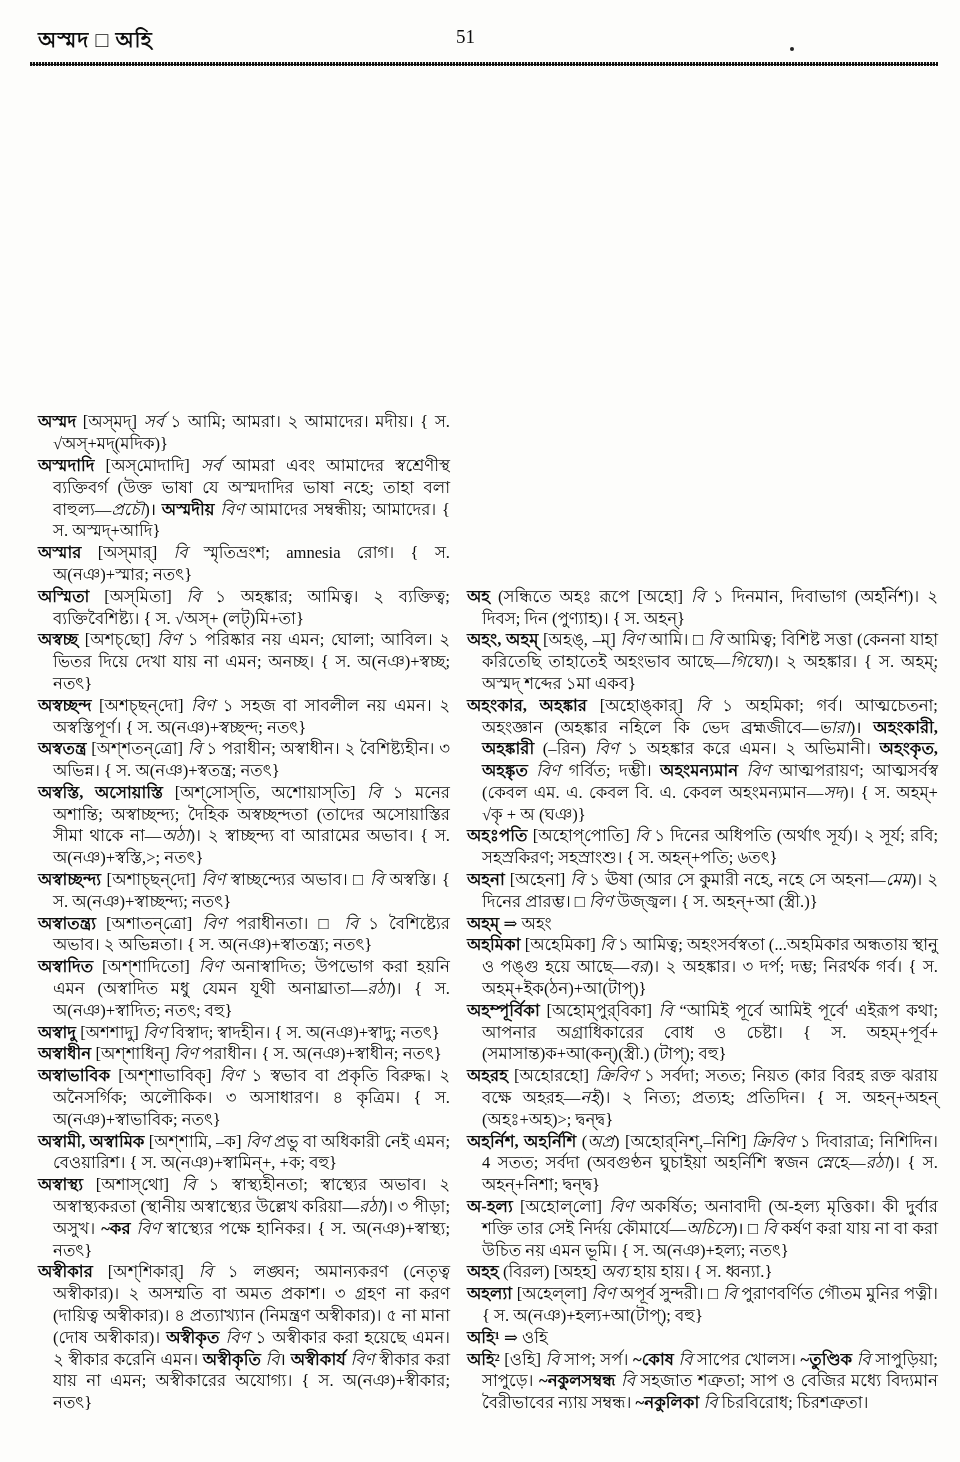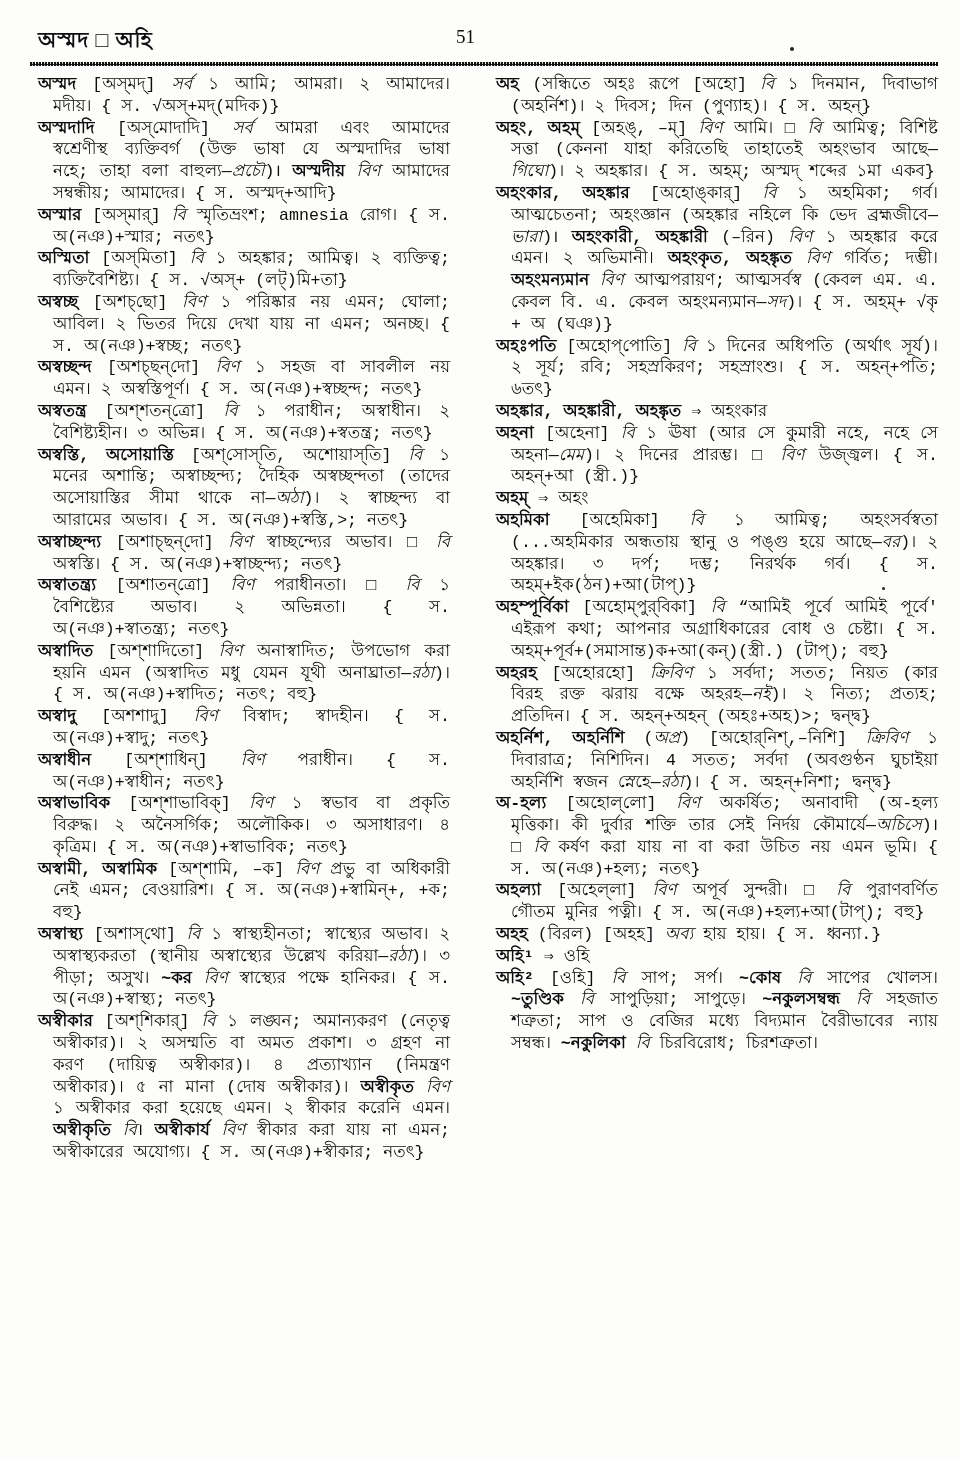--- a/index.html
+++ b/index.html
@@ -51,30 +51,29 @@
     background-position: 0 0, 0 2px;
     background-repeat: repeat-x, no-repeat;
   }
   .columns {
     position: absolute;
     top: 74px;
     left: 38px;
     right: 22px;
     bottom: 48px;
     display: flex;
-    align-items: flex-start;
-    font-family: Liberation Mono, monospace;
+    align-items: flex-end;
   }
   .col {
     font-size: 16.6px;
     line-height: 21.8px;
     text-align: justify;
   }
   .col-left  { width: 412px; }
-  .col-right { flex: 1; margin-left: 29px; }
+  .col-right { flex: 1; }
   .col-divider {
     width: 2px;
     background: #151515;
     margin: 2px 7px 50px 8px;
   }
   .entry {
     margin: 0;
     padding-left: 15px;
     text-indent: -15px;
   }
@@ -122,28 +121,27 @@
         <p class="entry"><span class="hw">অস্বামী, অস্বামিক </span><span class="txt">[অশ্‌শামি, –ক] </span><span class="pos">বিণ </span><span class="txt">প্রভু বা অধিকারী নেই এমন; বেওয়ারিশ। { স. অ(নঞ)+স্বামিন্+, +ক; বহু}</span></p>
         <p class="entry"><span class="hw">অস্বাস্থ্য </span><span class="txt">[অশাস্‌থো] </span><span class="pos">বি </span><span class="txt">১ স্বাস্থ্যহীনতা; স্বাস্থ্যের অভাব। ২ অস্বাস্থ্যকরতা (স্থানীয় অস্বাস্থ্যের উল্লেখ করিয়া—</span><span class="pos">রঠা</span><span class="txt">)। ৩ পীড়া; অসুখ। </span><span class="hw">~কর </span><span class="pos">বিণ </span><span class="txt">স্বাস্থ্যের পক্ষে হানিকর। { স. অ(নঞ)+স্বাস্থ্য; নতৎ}</span></p>
         <p class="entry"><span class="hw">অস্বীকার </span><span class="txt">[অশ্‌শিকার্] </span><span class="pos">বি </span><span class="txt">১ লঙ্ঘন; অমান্যকরণ (নেতৃত্ব অস্বীকার)। ২ অসম্মতি বা অমত প্রকাশ। ৩ গ্রহণ না করণ (দায়িত্ব অস্বীকার)। ৪ প্রত্যাখ্যান (নিমন্ত্রণ অস্বীকার)। ৫ না মানা (দোষ অস্বীকার)। </span><span class="hw">অস্বীকৃত </span><span class="pos">বিণ </span><span class="txt">১ অস্বীকার করা হয়েছে এমন। ২ স্বীকার করেনি এমন। </span><span class="hw">অস্বীকৃতি </span><span class="pos">বি</span><span class="txt">। </span><span class="hw">অস্বীকার্য </span><span class="pos">বিণ </span><span class="txt">স্বীকার করা যায় না এমন; অস্বীকারের অযোগ্য। { স. অ(নঞ)+স্বীকার; নতৎ}</span></p>
       </div>
     <div class="col-divider"></div>
     <div class="col col-right">
         <p class="entry"><span class="hw">অহ </span><span class="txt">(সন্ধিতে অহঃ রূপে [অহো] </span><span class="pos">বি </span><span class="txt">১ দিনমান, দিবাভাগ (অহর্নিশ)। ২ দিবস; দিন (পুণ্যাহ)। { স. অহন্}</span></p>
         <p class="entry"><span class="hw">অহং, অহম্ </span><span class="txt">[অহঙ্, –ম্] </span><span class="pos">বিণ </span><span class="txt">আমি। □ </span><span class="pos">বি </span><span class="txt">আমিত্ব; বিশিষ্ট সত্তা (কেননা যাহা করিতেছি তাহাতেই অহংভাব আছে—</span><span class="pos">গিঘো</span><span class="txt">)। ২ অহঙ্কার। { স. অহম্; অস্মদ্ শব্দের ১মা একব}</span></p>
         <p class="entry"><span class="hw">অহংকার, অহঙ্কার </span><span class="txt">[অহোঙ্‌কার্] </span><span class="pos">বি </span><span class="txt">১ অহমিকা; গর্ব। আত্মচেতনা; অহংজ্ঞান (অহঙ্কার নহিলে কি ভেদ ব্রহ্মজীবে—</span><span class="pos">ভারা</span><span class="txt">)। </span><span class="hw">অহংকারী, অহঙ্কারী </span><span class="txt">(–রিন) </span><span class="pos">বিণ </span><span class="txt">১ অহঙ্কার করে এমন। ২ অভিমানী। </span><span class="hw">অহংকৃত, অহঙ্কৃত </span><span class="pos">বিণ </span><span class="txt">গর্বিত; দম্ভী। </span><span class="hw">অহংমন্যমান </span><span class="pos">বিণ </span><span class="txt">আত্মপরায়ণ; আত্মসর্বস্ব (কেবল এম. এ. কেবল বি. এ. কেবল অহংমন্যমান—</span><span class="pos">সদ</span><span class="txt">)। { স. অহম্+ √কৃ + অ (ঘঞ)}</span></p>
         <p class="entry"><span class="hw">অহঃপতি </span><span class="txt">[অহোপ্‌পোতি] </span><span class="pos">বি </span><span class="txt">১ দিনের অধিপতি (অর্থাৎ সূর্য)। ২ সূর্য; রবি; সহস্রকিরণ; সহস্রাংশু। { স. অহন্+পতি; ৬তৎ}</span></p>
-        <p class="entry"><span class="hw">অহঙ্কার, অহঙ্কারী, অহঙ্কৃত </span><span class="txt">⇒ অহংকার</span></p>
         <p class="entry"><span class="hw">অহনা </span><span class="txt">[অহেনা] </span><span class="pos">বি </span><span class="txt">১ ঊষা (আর সে কুমারী নহে, নহে সে অহনা—</span><span class="pos">মেম</span><span class="txt">)। ২ দিনের প্রারম্ভ। □ </span><span class="pos">বিণ </span><span class="txt">উজ্জ্বল। { স. অহন্+আ (স্ত্রী.)}</span></p>
         <p class="entry"><span class="hw">অহম্ </span><span class="txt">⇒ অহং</span></p>
         <p class="entry"><span class="hw">অহমিকা </span><span class="txt">[অহেমিকা] </span><span class="pos">বি </span><span class="txt">১ আমিত্ব; অহংসর্বস্বতা (...অহমিকার অন্ধতায় স্থানু ও পঙ্গু হয়ে আছে—</span><span class="pos">বর</span><span class="txt">)। ২ অহঙ্কার। ৩ দর্প; দম্ভ; নিরর্থক গর্ব। { স. অহম্+ইক(ঠন)+আ(টাপ্)}</span></p>
         <p class="entry"><span class="hw">অহম্পূর্বিকা </span><span class="txt">[অহোম্‌পুর্‌বিকা] </span><span class="pos">বি </span><span class="txt">“আমিই পূর্বে আমিই পূর্বে' এইরূপ কথা; আপনার অগ্রাধিকারের বোধ ও চেষ্টা। { স. অহম্+পূর্ব+(সমাসান্ত)ক+আ(কন্)(স্ত্রী.) (টাপ্); বহু}</span></p>
         <p class="entry"><span class="hw">অহরহ </span><span class="txt">[অহোরহো] </span><span class="pos">ক্রিবিণ </span><span class="txt">১ সর্বদা; সতত; নিয়ত (কার বিরহ রক্ত ঝরায় বক্ষে অহরহ—</span><span class="pos">নই</span><span class="txt">)। ২ নিত্য; প্রত্যহ; প্রতিদিন। { স. অহন্+অহন্ (অহঃ+অহ)&gt;; দ্বন্দ্ব}</span></p>
         <p class="entry"><span class="hw">অহর্নিশ, অহর্নিশি </span><span class="txt">(</span><span class="pos">অপ্র</span><span class="txt">) [অহোর্‌নিশ্,–নিশি] </span><span class="pos">ক্রিবিণ </span><span class="txt">১ দিবারাত্র; নিশিদিন। 4 সতত; সর্বদা (অবগুণ্ঠন ঘুচাইয়া অহর্নিশি স্বজন স্নেহে—</span><span class="pos">রঠা</span><span class="txt">)। { স. অহন্+নিশা; দ্বন্দ্ব}</span></p>
         <p class="entry"><span class="hw">অ-হল্য </span><span class="txt">[অহোল্‌লো] </span><span class="pos">বিণ </span><span class="txt">অকর্ষিত; অনাবাদী (অ-হল্য মৃত্তিকা। কী দুর্বার শক্তি তার সেই নির্দয় কৌমার্যে—</span><span class="pos">অচিসে</span><span class="txt">)। □ </span><span class="pos">বি </span><span class="txt">কর্ষণ করা যায় না বা করা উচিত নয় এমন ভূমি। { স. অ(নঞ)+হল্য; নতৎ}</span></p>
+        <p class="entry"><span class="hw">অহহ </span><span class="txt">(বিরল) [অহহ] </span><span class="pos">অব্য </span><span class="txt">হায় হায়। { স. ধ্বন্যা.}</span></p>
         <p class="entry"><span class="hw">অহল্যা </span><span class="txt">[অহেল্‌লা] </span><span class="pos">বিণ </span><span class="txt">অপূর্ব সুন্দরী। □ </span><span class="pos">বি </span><span class="txt">পুরাণবর্ণিত গৌতম মুনির পত্নী। { স. অ(নঞ)+হল্য+আ(টাপ্); বহু}</span></p>
-        <p class="entry"><span class="hw">অহহ </span><span class="txt">(বিরল) [অহহ] </span><span class="pos">অব্য </span><span class="txt">হায় হায়। { স. ধ্বন্যা.}</span></p>
         <p class="entry"><span class="hw">অহি¹ </span><span class="txt">⇒ ওহি</span></p>
         <p class="entry"><span class="hw">অহি² </span><span class="txt">[ওহি] </span><span class="pos">বি </span><span class="txt">সাপ; সর্প। </span><span class="hw">~কোষ </span><span class="pos">বি </span><span class="txt">সাপের খোলস। </span><span class="hw">~তুণ্ডিক </span><span class="pos">বি </span><span class="txt">সাপুড়িয়া; সাপুড়ে। </span><span class="hw">~নকুলসম্বন্ধ </span><span class="pos">বি </span><span class="txt">সহজাত শত্রুতা; সাপ ও বেজির মধ্যে বিদ্যমান বৈরীভাবের ন্যায় সম্বন্ধ। </span><span class="hw">~নকুলিকা </span><span class="pos">বি </span><span class="txt">চিরবিরোধ; চিরশত্রুতা।</span></p>
       </div>
   </div>
 
 </div>
 
 </body></html>

